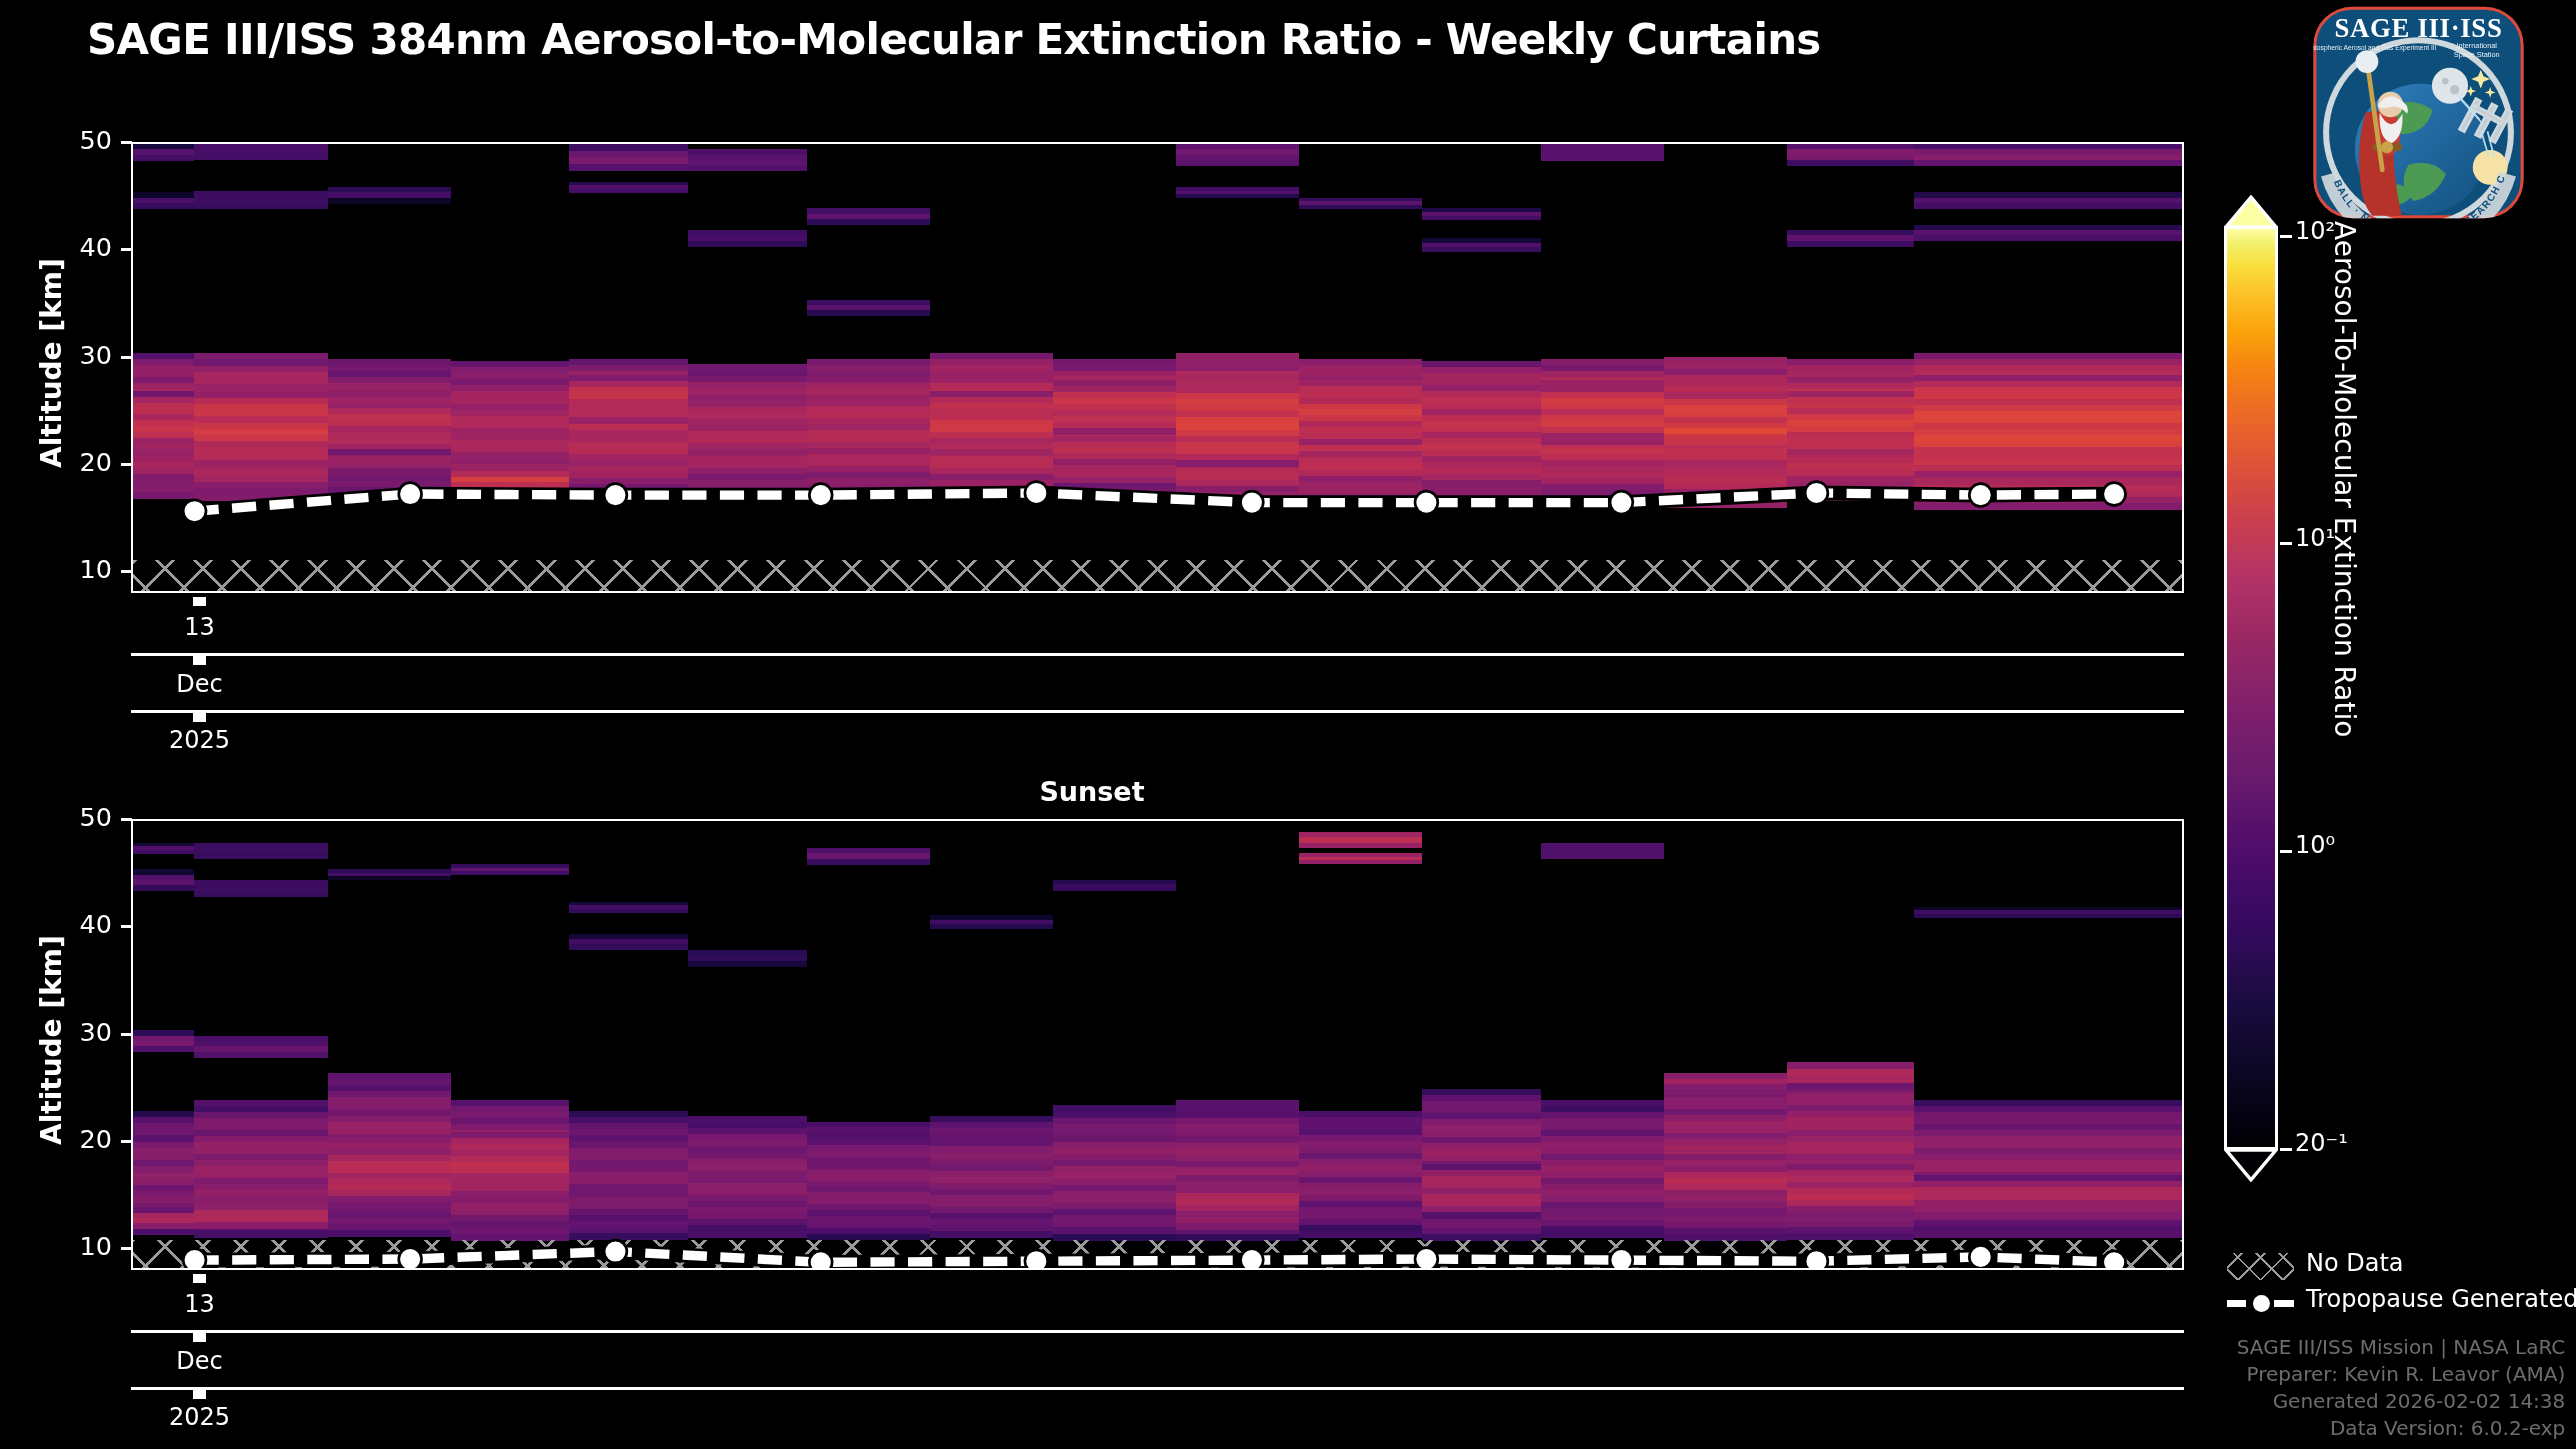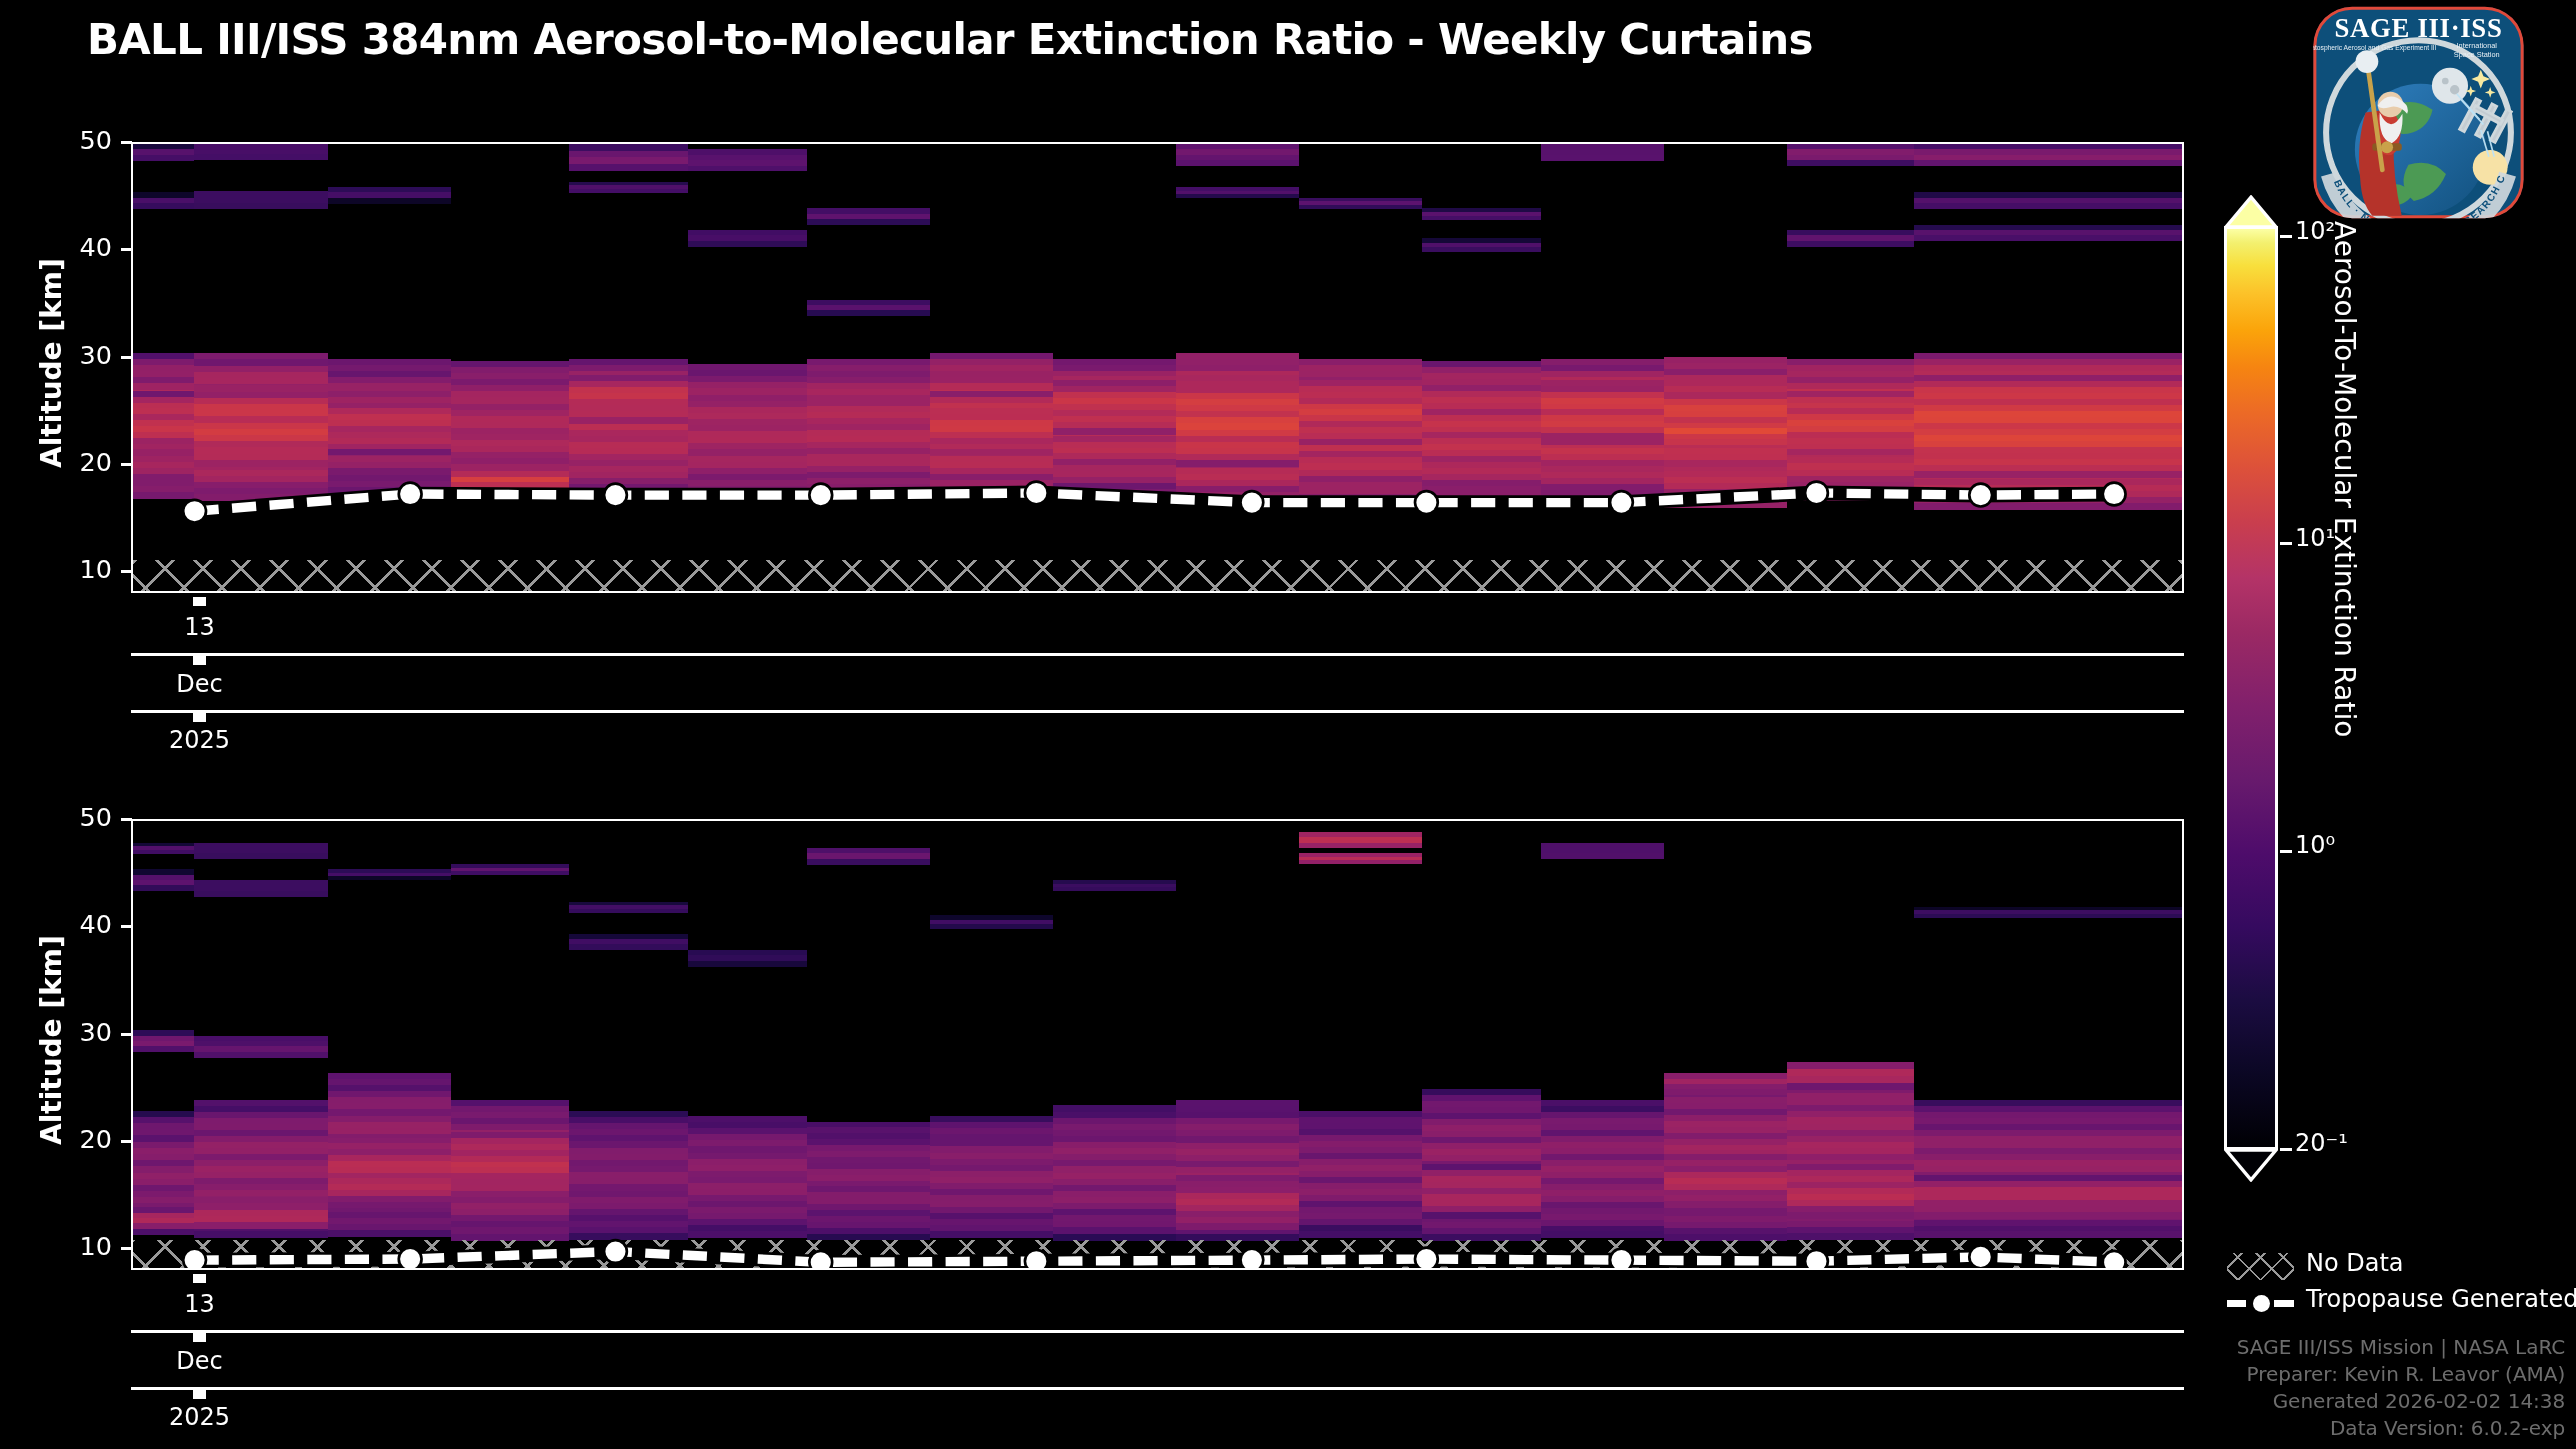--- a/index.html
+++ b/index.html
@@ -87,21 +87,21 @@
 
   
   #credits{
     position:absolute; right:10.7px; bottom:6.7px; text-align:right;
     font-size:20px; line-height:27px; color:#6d6d6d;
   }
 </style>
 </head>
 <body>
 
-<div id="main-title">BALL III/ISS 384nm Aerosol-to-Molecular Extinction Ratio - Weekly Curtains</div>
+<div id="main-title">SAGE III/ISS 384nm Aerosol-to-Molecular Extinction Ratio - Weekly Curtains</div>
 
 <div id="logo">
   <svg width="221" height="215" viewBox="0 0 330 320">
     <defs>
       <clipPath id="patchclip">
           <rect x="8" y="2" width="314" height="316" rx="58"></rect>
         </clipPath>
       <linearGradient id="earthg" x1="0" y1="0" x2="1" y2="1">
         <stop offset="0%" stop-color="#2f7fbf"></stop>
           <stop offset="100%" stop-color="#12517f"></stop>
@@ -822,20 +822,21 @@
     <div class="tiertick" style="left: 193px; top: 503px;"></div>
     <div class="tierlabel" style="left: 119px; top: 519px; width: 161px;">13</div>
     <div class="tierline" style="left: 131px; top: 559px; width: 2053px;"></div>
     <div class="tiertick" style="left: 193px; top: 562px;"></div>
     <div class="tierlabel" style="left: 119px; top: 576px; width: 161px;">Dec</div>
     <div class="tierline" style="left: 131px; top: 616px; width: 2053px;"></div>
     <div class="tiertick" style="left: 193px; top: 619px;"></div>
     <div class="tierlabel" style="left: 119px; top: 632px; width: 161px;">2025</div>
   </div>
 <div id="panel-sunset" class="panel" style="left:0px; top:771px; width:2214px; height:678px;">
+    <div class="panel-title" style="top: 5.4px; width: 2184px;">Sunset</div>
     <div class="axes" style="left: 131px; top: 48px; width: 2053px; height: 451px;">
       <div class="heat">
         <div class="col" style="left: 0%; width: 3%;">
           <div class="band" style="top: 290px; height: 6.7px; background: rgb(37, 11, 78);"></div>
           <div class="band" style="top: 296px; height: 6.7px; background: rgb(87, 17, 108);"></div>
           <div class="band" style="top: 302px; height: 6.7px; background: rgb(110, 23, 110);"></div>
           <div class="band" style="top: 308px; height: 6.7px; background: rgb(111, 23, 110);"></div>
           <div class="band" style="top: 314px; height: 6.7px; background: rgb(91, 18, 109);"></div>
           <div class="band" style="top: 321px; height: 6.7px; background: rgb(122, 26, 109);"></div>
           <div class="band" style="top: 327px; height: 6.7px; background: rgb(138, 30, 106);"></div>

